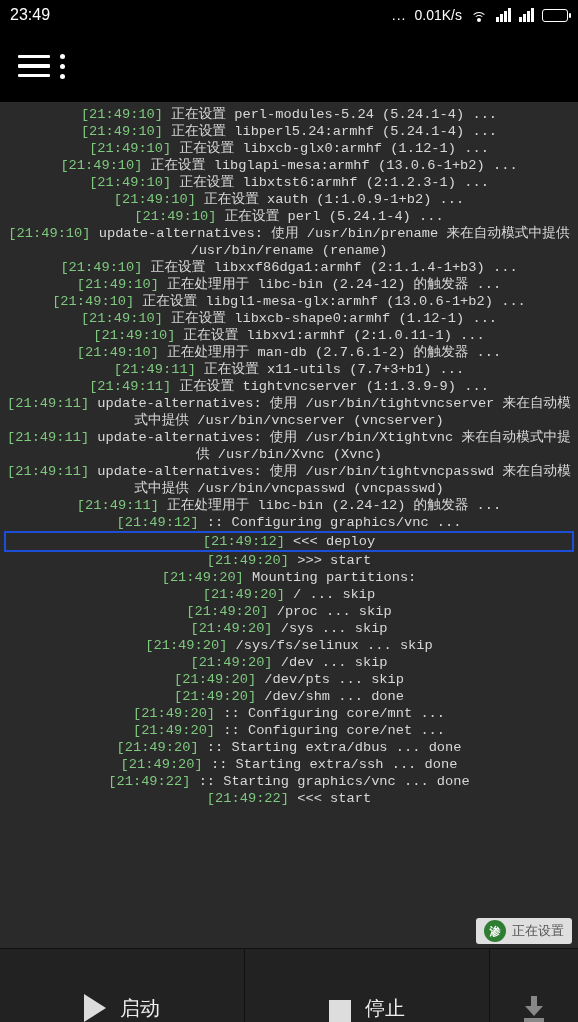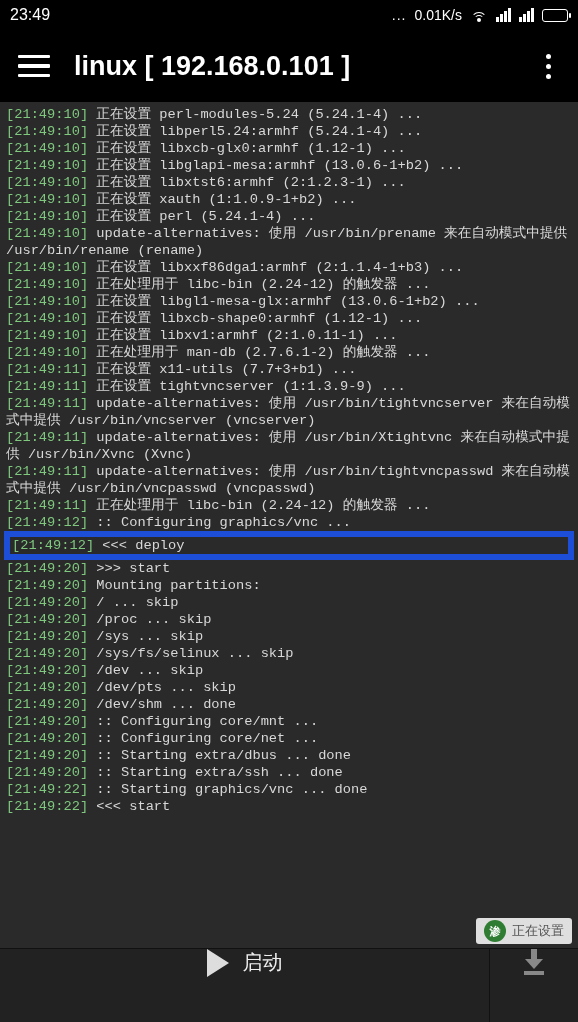--- a/index.html
+++ b/index.html
@@ -64,40 +64,40 @@
     padding: 4px 6px;
     font-family: "Courier New", monospace;
     font-size: 13.7px;
     line-height: 17px;
     color: #d8d8d8;
     white-space: pre-wrap;
     word-break: break-all;
     overflow: hidden;
     position: relative;
   }
-  .log-line { display: block; }
+  .log-line { display: block; text-align: center; }
   .ts { color: #7fc97f; }
   .hl {
-    border: 6px solid #1d4ed8;
+    border: 2px solid #1d4ed8;
     padding: 0 2px;
     margin: 0 -2px;
   }
 
   
   .bottom-bar {
     height: 74px;
     background: #222;
     border-top: 1px solid #111;
     display: flex;
     position: relative;
   }
   .bb-btn {
     flex: 1;
     display: flex;
-    align-items: flex-start;
+    align-items: flex-end;
     justify-content: center;
     gap: 14px;
     font-size: 20px;
     color: #eee;
     border-right: 1px solid #111;
   }
   .bb-btn:last-child { flex: 0 0 88px; border-right: none; }
   .play-ic { width:0; height:0; border-left:22px solid #ddd; border-top:14px solid transparent; border-bottom:14px solid transparent; }
   .stop-ic { width:22px; height:22px; background:#ddd; }
   .dl-ic { position:relative; width:26px; height:26px; }
@@ -149,36 +149,39 @@
     <span class="battery"><span class="fill"></span></span>
   </div>
 </div>
 
 <div class="app-header">
   <div class="ham">
       <span></span>
       <span></span>
       <span></span>
     </div>
-  <div class="title">linux  [ 192.168.0.101 ]</div>
   <div class="menu-dots">
       <span></span>
       <span></span>
       <span></span>
     </div>
 </div>
 
 <div class="term" id="term"><div class="log-line"><span class="ts">[21:49:10]</span><span> 正在设置 perl-modules-5.24 (5.24.1-4) ...</span></div><div class="log-line"><span class="ts">[21:49:10]</span><span> 正在设置 libperl5.24:armhf (5.24.1-4) ...</span></div><div class="log-line"><span class="ts">[21:49:10]</span><span> 正在设置 libxcb-glx0:armhf (1.12-1) ...</span></div><div class="log-line"><span class="ts">[21:49:10]</span><span> 正在设置 libglapi-mesa:armhf (13.0.6-1+b2) ...</span></div><div class="log-line"><span class="ts">[21:49:10]</span><span> 正在设置 libxtst6:armhf (2:1.2.3-1) ...</span></div><div class="log-line"><span class="ts">[21:49:10]</span><span> 正在设置 xauth (1:1.0.9-1+b2) ...</span></div><div class="log-line"><span class="ts">[21:49:10]</span><span> 正在设置 perl (5.24.1-4) ...</span></div><div class="log-line"><span class="ts">[21:49:10]</span><span> update-alternatives: 使用 /usr/bin/prename 来在自动模式中提供 /usr/bin/rename (rename)</span></div><div class="log-line"><span class="ts">[21:49:10]</span><span> 正在设置 libxxf86dga1:armhf (2:1.1.4-1+b3) ...</span></div><div class="log-line"><span class="ts">[21:49:10]</span><span> 正在处理用于 libc-bin (2.24-12) 的触发器 ...</span></div><div class="log-line"><span class="ts">[21:49:10]</span><span> 正在设置 libgl1-mesa-glx:armhf (13.0.6-1+b2) ...</span></div><div class="log-line"><span class="ts">[21:49:10]</span><span> 正在设置 libxcb-shape0:armhf (1.12-1) ...</span></div><div class="log-line"><span class="ts">[21:49:10]</span><span> 正在设置 libxv1:armhf (2:1.0.11-1) ...</span></div><div class="log-line"><span class="ts">[21:49:10]</span><span> 正在处理用于 man-db (2.7.6.1-2) 的触发器 ...</span></div><div class="log-line"><span class="ts">[21:49:11]</span><span> 正在设置 x11-utils (7.7+3+b1) ...</span></div><div class="log-line"><span class="ts">[21:49:11]</span><span> 正在设置 tightvncserver (1:1.3.9-9) ...</span></div><div class="log-line"><span class="ts">[21:49:11]</span><span> update-alternatives: 使用 /usr/bin/tightvncserver 来在自动模式中提供 /usr/bin/vncserver (vncserver)</span></div><div class="log-line"><span class="ts">[21:49:11]</span><span> update-alternatives: 使用 /usr/bin/Xtightvnc 来在自动模式中提供 /usr/bin/Xvnc (Xvnc)</span></div><div class="log-line"><span class="ts">[21:49:11]</span><span> update-alternatives: 使用 /usr/bin/tightvncpasswd 来在自动模式中提供 /usr/bin/vncpasswd (vncpasswd)</span></div><div class="log-line"><span class="ts">[21:49:11]</span><span> 正在处理用于 libc-bin (2.24-12) 的触发器 ...</span></div><div class="log-line"><span class="ts">[21:49:12]</span><span> :: Configuring graphics/vnc ...</span></div><div class="log-line hl"><span class="ts">[21:49:12]</span><span> &lt;&lt;&lt; deploy</span></div><div class="log-line"><span class="ts">[21:49:20]</span><span> &gt;&gt;&gt; start</span></div><div class="log-line"><span class="ts">[21:49:20]</span><span> Mounting partitions:</span></div><div class="log-line"><span class="ts">[21:49:20]</span><span> / ... skip</span></div><div class="log-line"><span class="ts">[21:49:20]</span><span> /proc ... skip</span></div><div class="log-line"><span class="ts">[21:49:20]</span><span> /sys ... skip</span></div><div class="log-line"><span class="ts">[21:49:20]</span><span> /sys/fs/selinux ... skip</span></div><div class="log-line"><span class="ts">[21:49:20]</span><span> /dev ... skip</span></div><div class="log-line"><span class="ts">[21:49:20]</span><span> /dev/pts ... skip</span></div><div class="log-line"><span class="ts">[21:49:20]</span><span> /dev/shm ... done</span></div><div class="log-line"><span class="ts">[21:49:20]</span><span> :: Configuring core/mnt ...</span></div><div class="log-line"><span class="ts">[21:49:20]</span><span> :: Configuring core/net ...</span></div><div class="log-line"><span class="ts">[21:49:20]</span><span> :: Starting extra/dbus ... done</span></div><div class="log-line"><span class="ts">[21:49:20]</span><span> :: Starting extra/ssh ... done</span></div><div class="log-line"><span class="ts">[21:49:22]</span><span> :: Starting graphics/vnc ... done</span></div><div class="log-line"><span class="ts">[21:49:22]</span><span> &lt;&lt;&lt; start</span></div></div>
 
 <div class="bottom-bar">
   <div class="bb-btn">
     <span class="play-ic"></span>
     <span>启动</span>
   </div>
   <div class="bb-btn">
+    <span class="stop-ic"></span>
+    <span>停止</span>
+  </div>
+  <div class="bb-btn">
     <span class="dl-ic">
         <span class="base"></span>
       </span>
   </div>
 </div>
 
 <div class="wm">
   <span class="circ">渗</span>
   <span>正在设置</span>
 </div>

